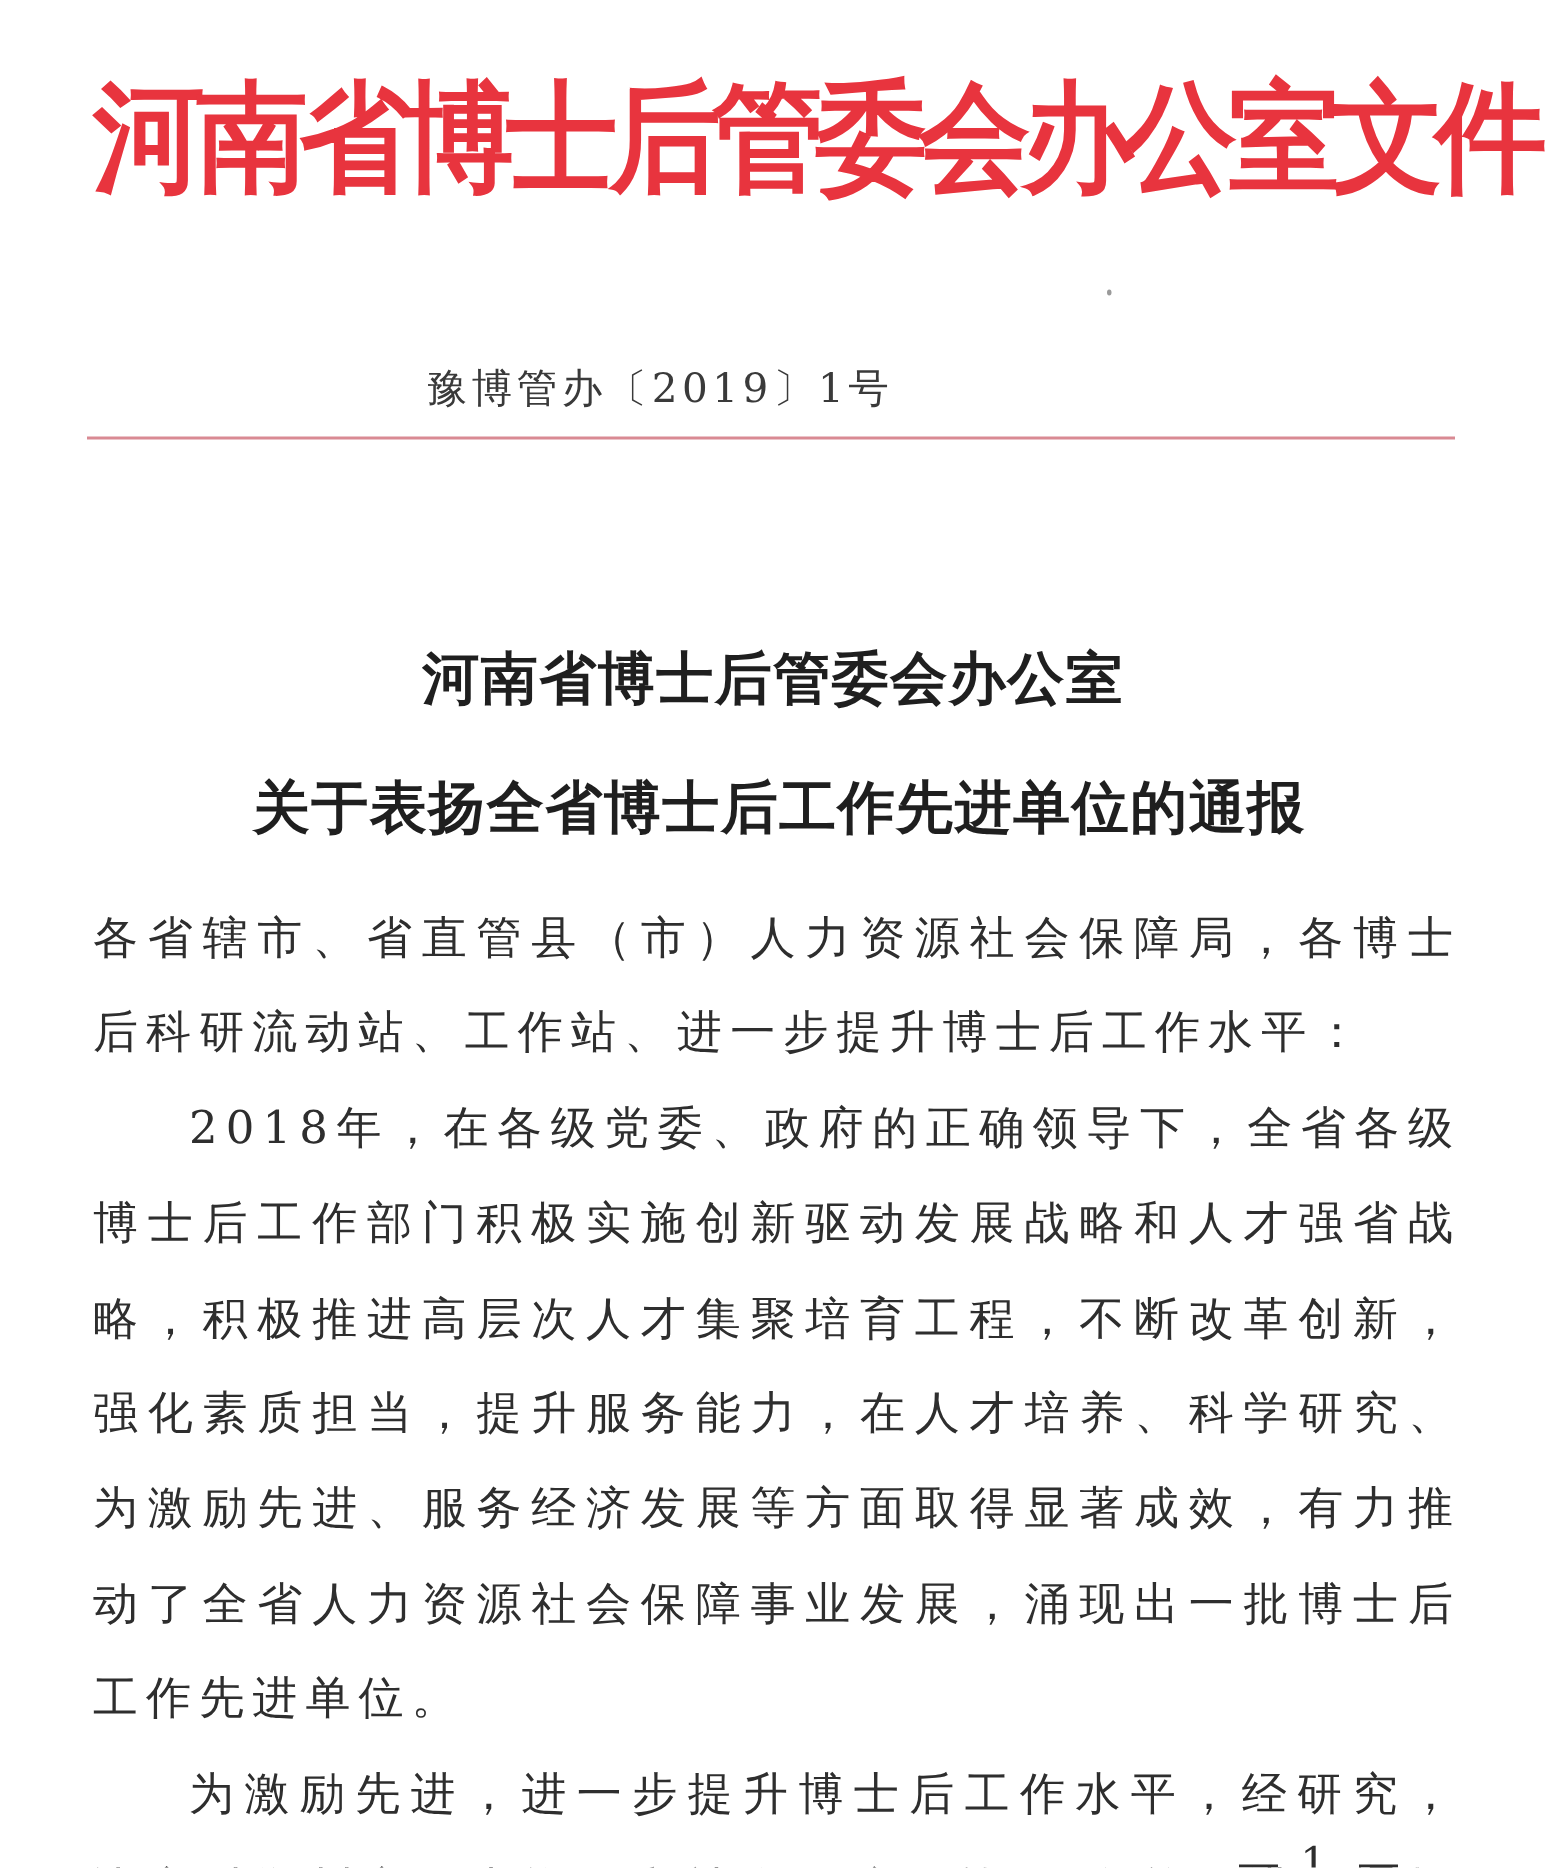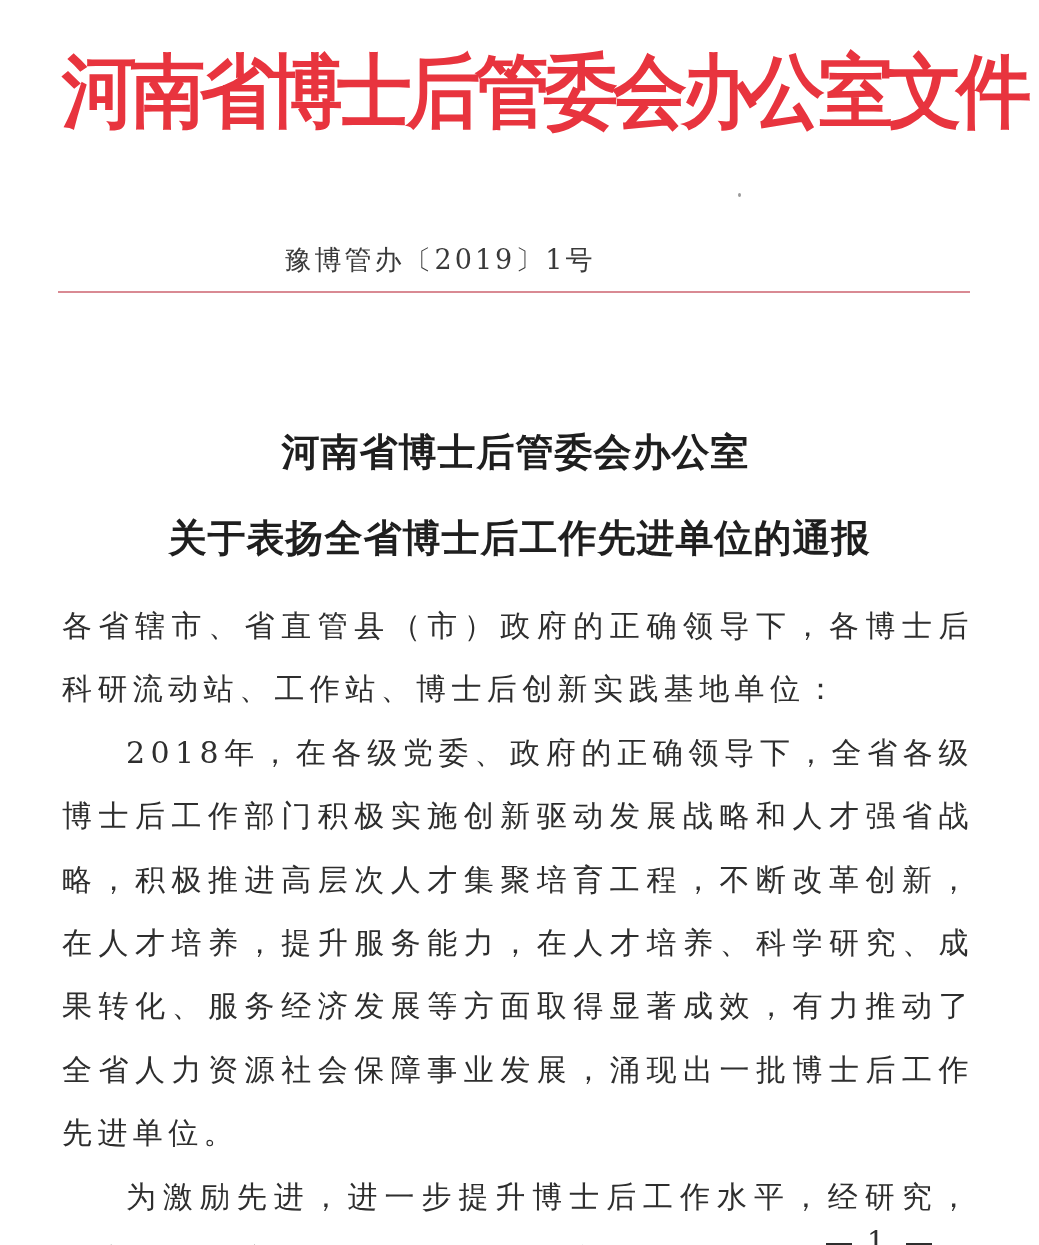--- a/index.html
+++ b/index.html
@@ -117,22 +117,22 @@
 <div class="speck"></div>
 
 <div class="doc-number">豫博管办〔2019〕1号</div>
 
 <div class="red-rule"></div>
 
 <div class="title title-1">河南省博士后管委会办公室</div>
 <div class="title title-2">关于表扬全省博士后工作先进单位的通报</div>
 
 <div class="body">
-  <p class="para">各省辖市、省直管县（市）政府的正确领导下，各博士后科研流动站、工作站、博士后创新实践基地单位：</p>
-  <p class="para indent">2018年，在各级党委、政府的正确领导下，全省各级博士后工作部门积极实施创新驱动发展战略和人才强省战略，积极推进高层次人才集聚培育工程，不断改革创新，在人才培养，提升服务能力，在人才培养、科学研究、成果转化、服务经济发展等方面取得显著成效，有力推动了全省人力资源社会保障事业发展，涌现出一批博士后工作先进单位。</p>
+  <p class="para">各省辖市、省直管县（市）人力资源社会保障局，各博士后科研流动站、工作站、进一步提升博士后工作水平：</p>
+  <p class="para indent">2018年，在各级党委、政府的正确领导下，全省各级博士后工作部门积极实施创新驱动发展战略和人才强省战略，积极推进高层次人才集聚培育工程，不断改革创新，强化素质担当，提升服务能力，在人才培养、科学研究、为激励先进、服务经济发展等方面取得显著成效，有力推动了全省人力资源社会保障事业发展，涌现出一批博士后工作先进单位。</p>
   <p class="para indent">为激励先进，进一步提升博士后工作水平，经研究，决定对郑州市人力资源和社会保障局等58个单位进行通报表扬。</p>
 </div>
 
 <div class="page-num">
   <span class="dash"></span>
   <span>1</span>
   <span class="dash"></span>
 </div>
 
 </body></html>

